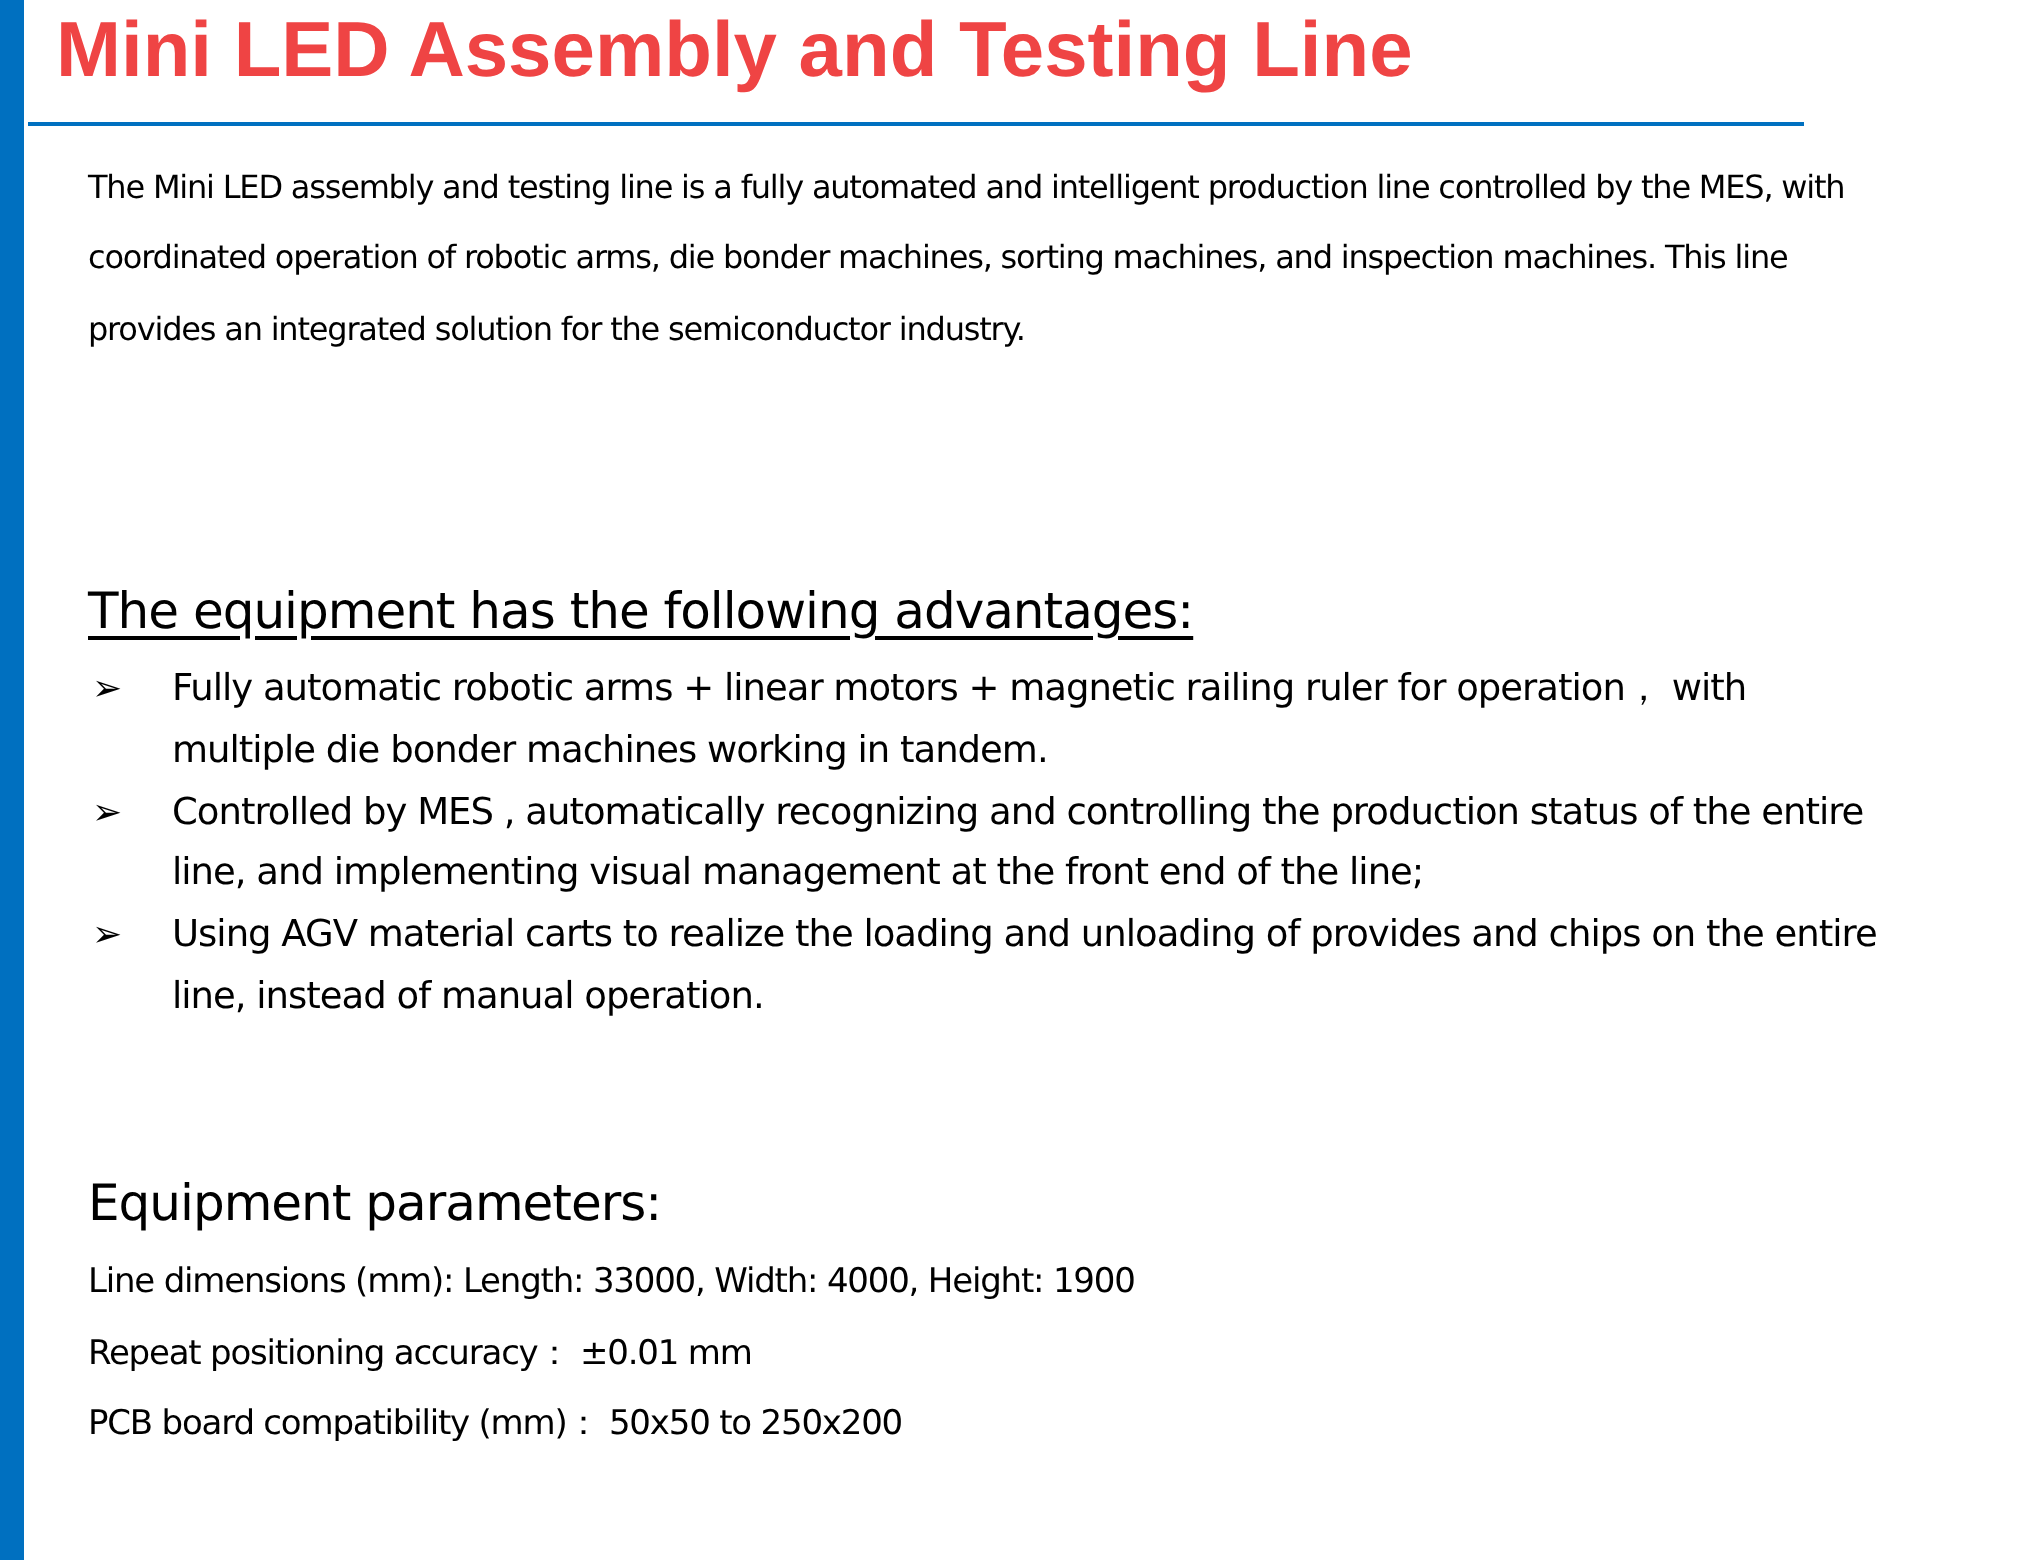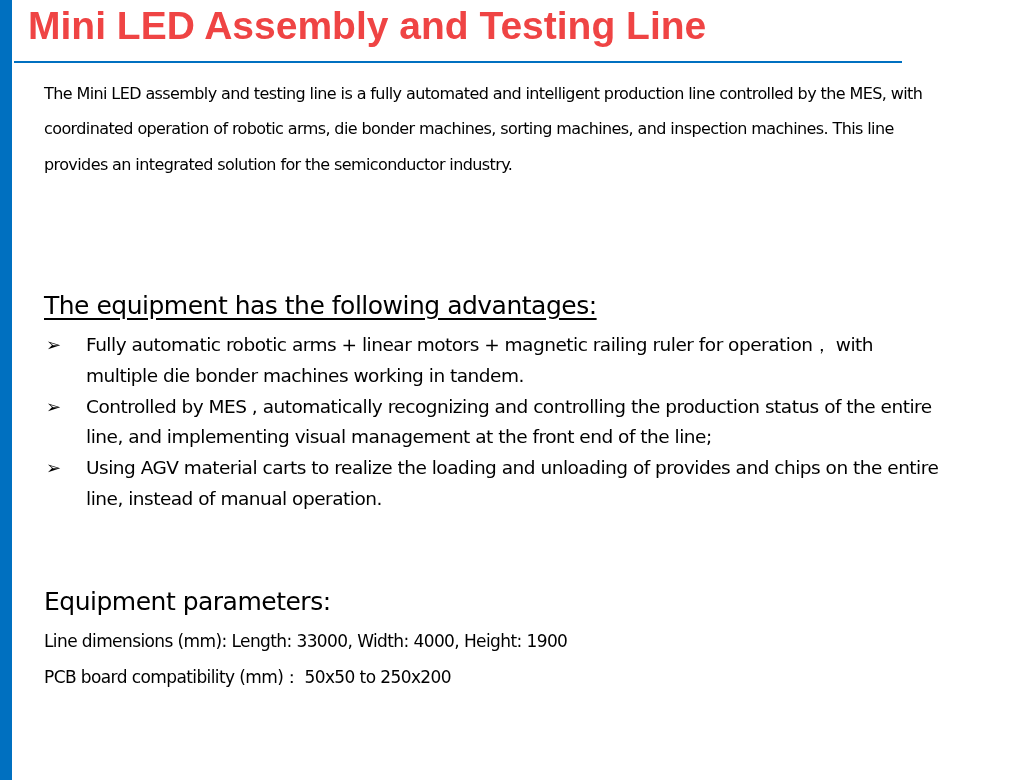--- a/index.html
+++ b/index.html
@@ -39,14 +39,15 @@
   <li>
     <span class="bullet">➢</span>
     <span>Using AGV material carts to realize the loading and unloading of provides and chips on the entire line, instead of manual operation.</span>
   </li>
 </ul>
 
 <div class="body params-heading">Equipment parameters:</div>
 
 <div class="params">
   <div>Line dimensions (mm): Length: 33000, Width: 4000, Height: 1900</div>
+  <div>Repeat positioning accuracy：  ±0.01 mm</div>
   <div>PCB board compatibility (mm)：  50x50 to 250x200</div>
 </div>
 
 </body></html>

